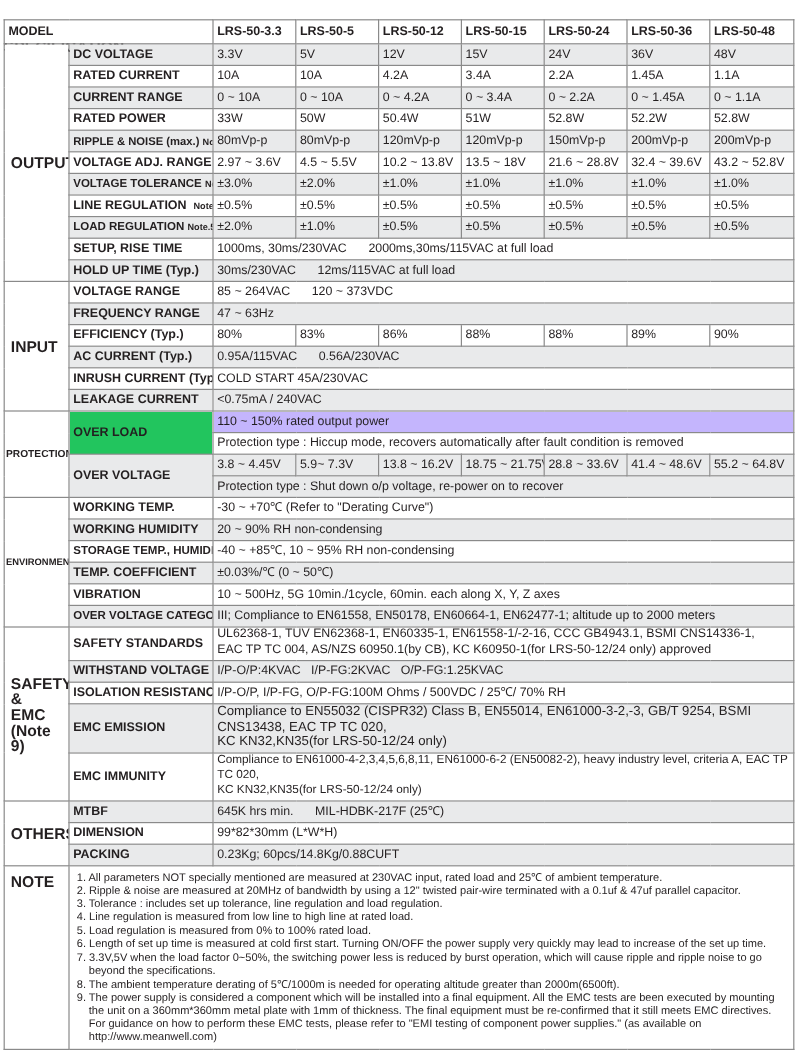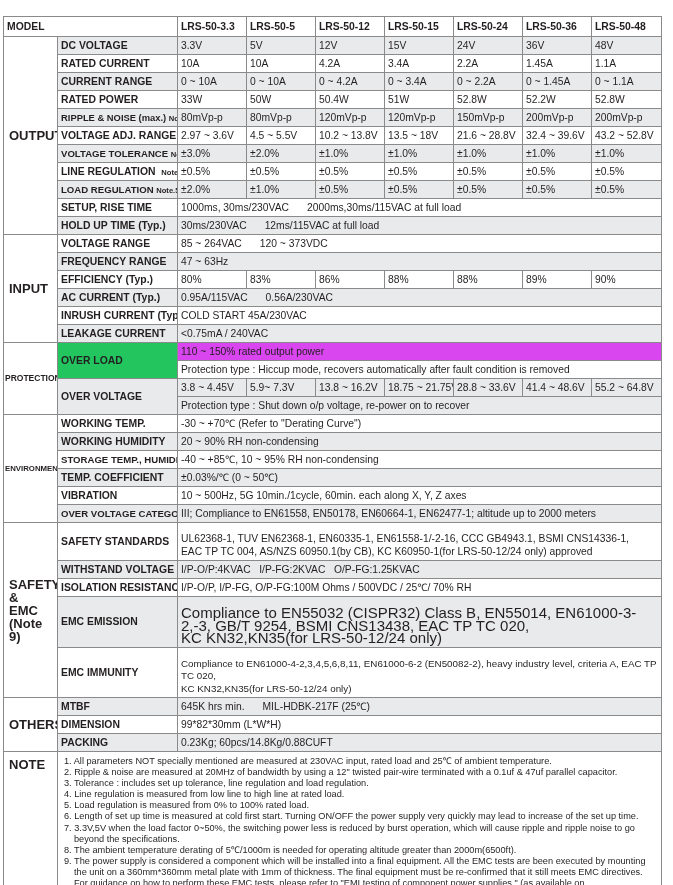--- a/index.html
+++ b/index.html
@@ -7,21 +7,21 @@
   .title { position:absolute; left:3px; top:1px; font-weight:bold; font-size:13px; letter-spacing:0.1px;margin-top:30px; }
   table { position:absolute; left:3px; top:16px; border-collapse:collapse; table-layout:fixed; width:658px; font-size:10.3px; }
   td { border:1px solid #8a8a8a; padding:0 3px; height:17px; line-height:13px; vertical-align:middle; white-space:nowrap; overflow:hidden; }
   td.grp { font-weight:bold; font-size:13px; background:#fff; padding-left:5px; white-space:normal; }
   td.grp.small { font-size:8.5px; padding-left:1px; }
   td.item { font-weight:bold; font-size:10.4px; }
   .note { font-size:7.6px; font-weight:bold; }
   tr.g td.item, tr.g td.v { background:#e9eaeb; }
   tr.w td.item, tr.w td.v { background:#fff; }
   td.hdr { font-weight:bold; font-size:10.4px; background:#fff; height:19px;margin-top:11px; }
-  td.wrap { white-space:normal; line-height:12.5px; padding-top:10px; padding-bottom:2px; }
+  td.wrap { white-space:normal; line-height:12.5px; padding-top:0; padding-bottom:2px; }
   td.notes { white-space:normal; font-size:9.2px; line-height:11.1px; padding:4px 3px 4px 6px; vertical-align:top; background:#fff; }
   td.notes div.n { padding-left:10px; text-indent:-10px; }
   td.notegrp { vertical-align:top; padding-top:6px; }
   .gap { display:inline-block; width:18px; }
 </style>
 </head>
 <body>
 
 <div class="title">SPECIFICATION</div>
 
@@ -177,21 +177,21 @@
       <td class="v" colspan="7">COLD START 45A/230VAC</td>
     </tr>
     <tr class="g">
       <td class="item">LEAKAGE CURRENT</td>
       <td class="v" colspan="7">&lt;0.75mA / 240VAC</td>
     </tr>
 
     <tr class="w">
       <td class="grp small" rowspan="4">PROTECTION</td>
       <td class="item" rowspan="2" style="background:#22c55e;">OVER LOAD</td>
-      <td class="v" colspan="7" style="background:#d946ef;margin-left:22px;">110 ~ 150% rated output power</td>
+      <td class="v" colspan="7" style="background:#c4b5fd;margin-left:22px;">110 ~ 150% rated output power</td>
     </tr>
     <tr class="w">
       <td class="v" colspan="7" style="background:#fff;margin-left:20px;">Protection type : Hiccup mode, recovers automatically after fault condition is removed</td>
     </tr>
     <tr class="g">
       <td class="item" rowspan="2">OVER VOLTAGE</td>
       <td class="v">3.8 ~ 4.45V</td>
       <td class="v">5.9~ 7.3V</td>
       <td class="v">13.8 ~ 16.2V</td>
       <td class="v">18.75 ~ 21.75V</td>
@@ -237,21 +237,21 @@
     <tr class="g">
       <td class="item">WITHSTAND VOLTAGE</td>
       <td class="v" colspan="7" style="white-space:pre;">I/P-O/P:4KVAC   I/P-FG:2KVAC   O/P-FG:1.25KVAC</td>
     </tr>
     <tr class="w">
       <td class="item">ISOLATION RESISTANCE</td>
       <td class="v" colspan="7">I/P-O/P, I/P-FG, O/P-FG:100M Ohms / 500VDC / 25℃/ 70% RH</td>
     </tr>
     <tr class="g">
       <td class="item">EMC EMISSION</td>
-      <td class="v wrap" colspan="7" style="font-size:15px;"><span>Compliance to EN55032 (CISPR32) Class B, EN55014, EN61000-3-2,-3, GB/T 9254, BSMI CNS13438, EAC TP TC 020,</span><br><span>KC KN32,KN35(for LRS-50-12/24 only)</span></td>
+      <td class="v wrap" colspan="7" style="font-size:11px;"><span>Compliance to EN55032 (CISPR32) Class B, EN55014, EN61000-3-2,-3, GB/T 9254, BSMI CNS13438, EAC TP TC 020,</span><br><span>KC KN32,KN35(for LRS-50-12/24 only)</span></td>
     </tr>
     <tr class="w">
       <td class="item">EMC IMMUNITY</td>
       <td class="v wrap" colspan="7" style="font-size:9.8px;margin-left:48px;"><span>Compliance to EN61000-4-2,3,4,5,6,8,11, EN61000-6-2 (EN50082-2), heavy industry level, criteria A, EAC TP TC 020,</span><br><span>KC KN32,KN35(for LRS-50-12/24 only)</span></td>
     </tr>
 
     <tr class="g">
       <td class="grp" rowspan="3">OTHERS</td>
       <td class="item">MTBF</td>
       <td class="v" colspan="7"><span>645K hrs min.</span><span class="gap"></span><span>MIL-HDBK-217F (25℃)</span></td>

